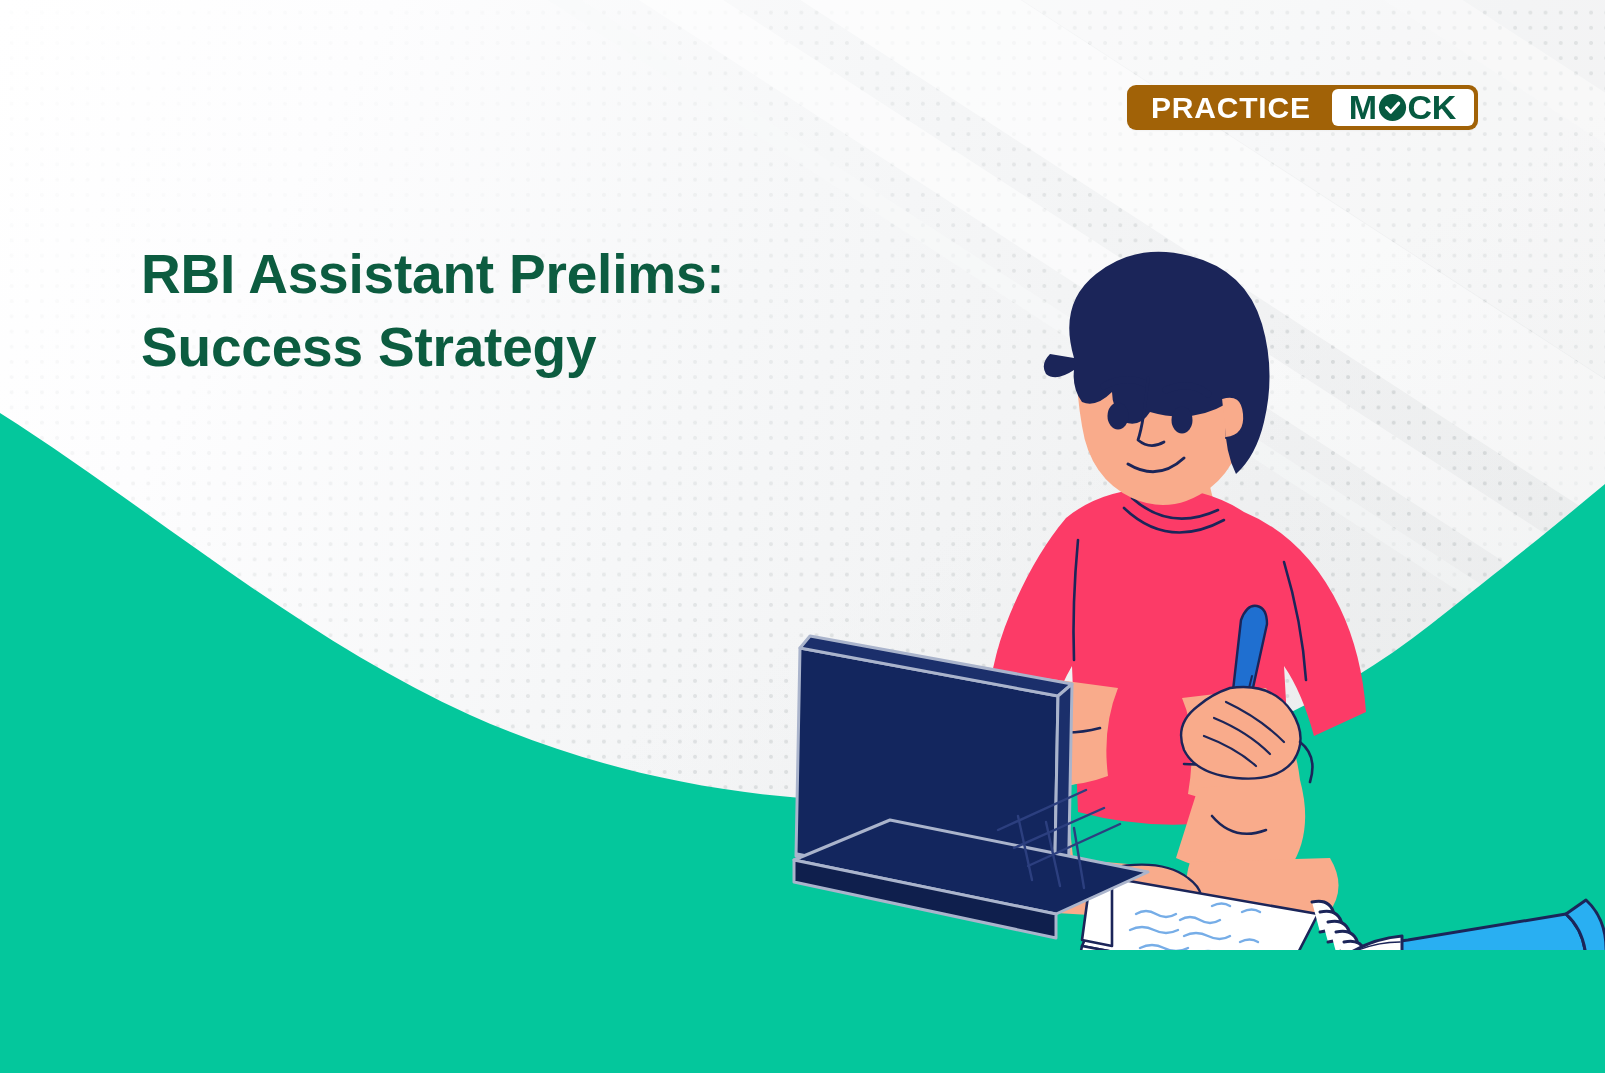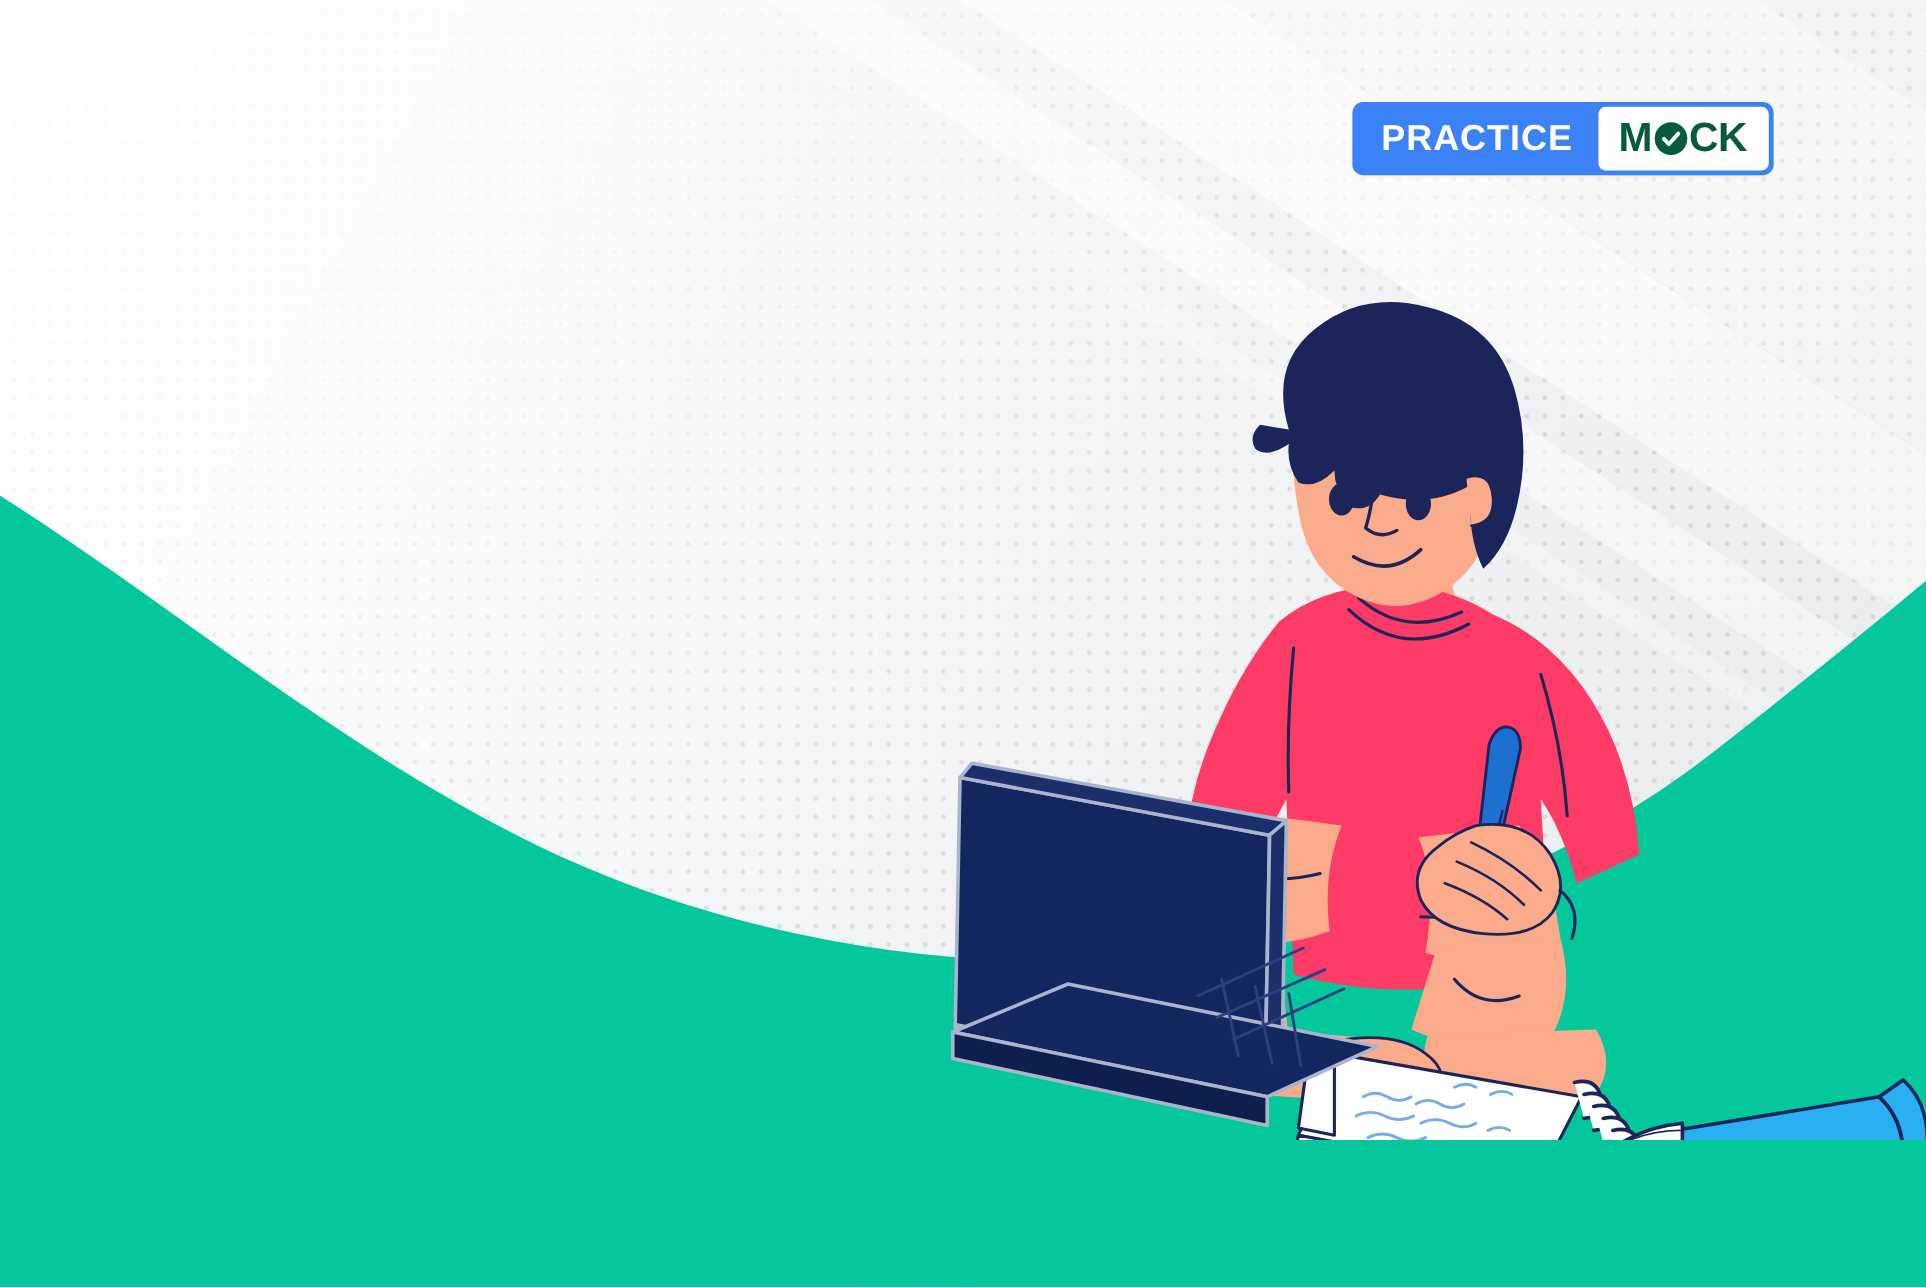--- a/index.html
+++ b/index.html
@@ -36,22 +36,22 @@
     position:absolute;left:0;top:0;width:1605px;height:1073px;
     background:linear-gradient(-33deg, rgba(226,229,230,.55) 0%, rgba(226,229,230,.20) 26%, rgba(255,255,255,0) 46%);
   }
 
   
   .wave{position:absolute;left:0;bottom:0;width:1605px;height:720px;}
 
   
   .logo{
     position:absolute;left:1127px;top:85px;
-    height:61px;display:flex;align-items:stretch;
-    background:#3b82f6;border-radius:9px;
+    height:45px;display:flex;align-items:stretch;
+    background:#a16207;border-radius:9px;
     box-shadow:0 1px 2px rgba(0,0,0,.04);
     overflow:hidden;
   }
   .logo-practice{
     display:flex;align-items:center;
     padding:0 21px 0 24px;
     color:#ffffff;font-weight:700;font-size:30px;letter-spacing:.8px;
     font-family:"Liberation Sans", sans-serif;
   }
   .logo-mock{
@@ -269,20 +269,22 @@
             <path d="M578 710 q30 -18 62 -18"></path>
             <path d="M576 722 q30 -16 64 -16"></path>
             <path d="M580 734 q28 -14 60 -14"></path>
           </g>
         </g>
 
       </g>
     </svg>
   </div>
 
+  <div class="headline">RBI Assistant Prelims:
+Success Strategy</div>
 
   <div class="logo">
     <div class="logo-practice">PRACTICE</div>
     <div class="logo-mock">
       <span>M</span>
       <span class="mock-check">
         <svg viewBox="0 0 32 32" width="29" height="29" xmlns="http://www.w3.org/2000/svg">
           <circle cx="16" cy="16" r="15" fill="#065a40"></circle>
           <path d="M9.5 16.2 l4.6 4.8 l8.6 -9.6" fill="none" stroke="#ffffff" stroke-width="3.6" stroke-linecap="round" stroke-linejoin="round"></path>
         </svg>

